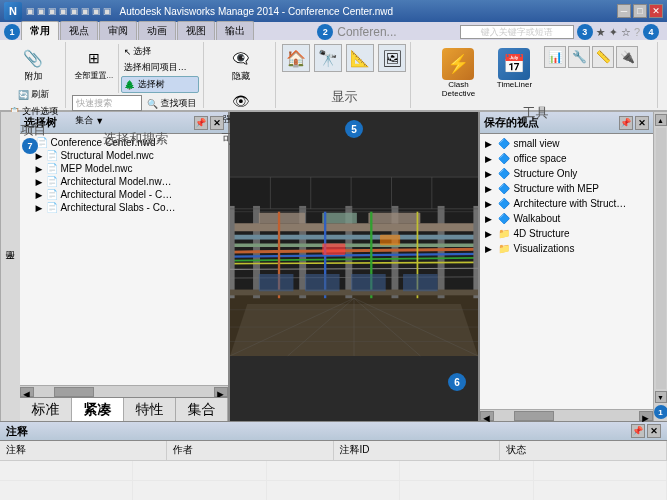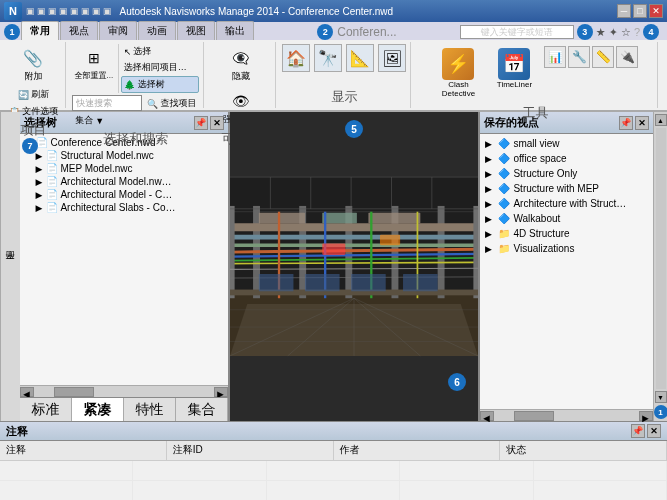--- a/index.html
+++ b/index.html
@@ -722,22 +722,22 @@
   <div id="annotation-header">
     <span>注释</span>
     <div class="panel-close-btns" style="margin-left:auto;">
       <div class="panel-close-btn">📌</div>
       <div class="panel-close-btn">✕</div>
     </div>
   </div>
   <div id="annotation-table">
     <div id="annotation-cols">
       <div class="ann-col">注释</div>
+      <div class="ann-col">作者</div>
       <div class="ann-col">注释ID</div>
-      <div class="ann-col">作者</div>
       <div class="ann-col">状态</div>
     </div>
     <div class="ann-row">
       <div class="ann-cell"></div>
       <div class="ann-cell"></div>
       <div class="ann-cell"></div>
       <div class="ann-cell"></div>
       <div class="ann-cell"></div>
     </div>
     <div class="ann-row">

